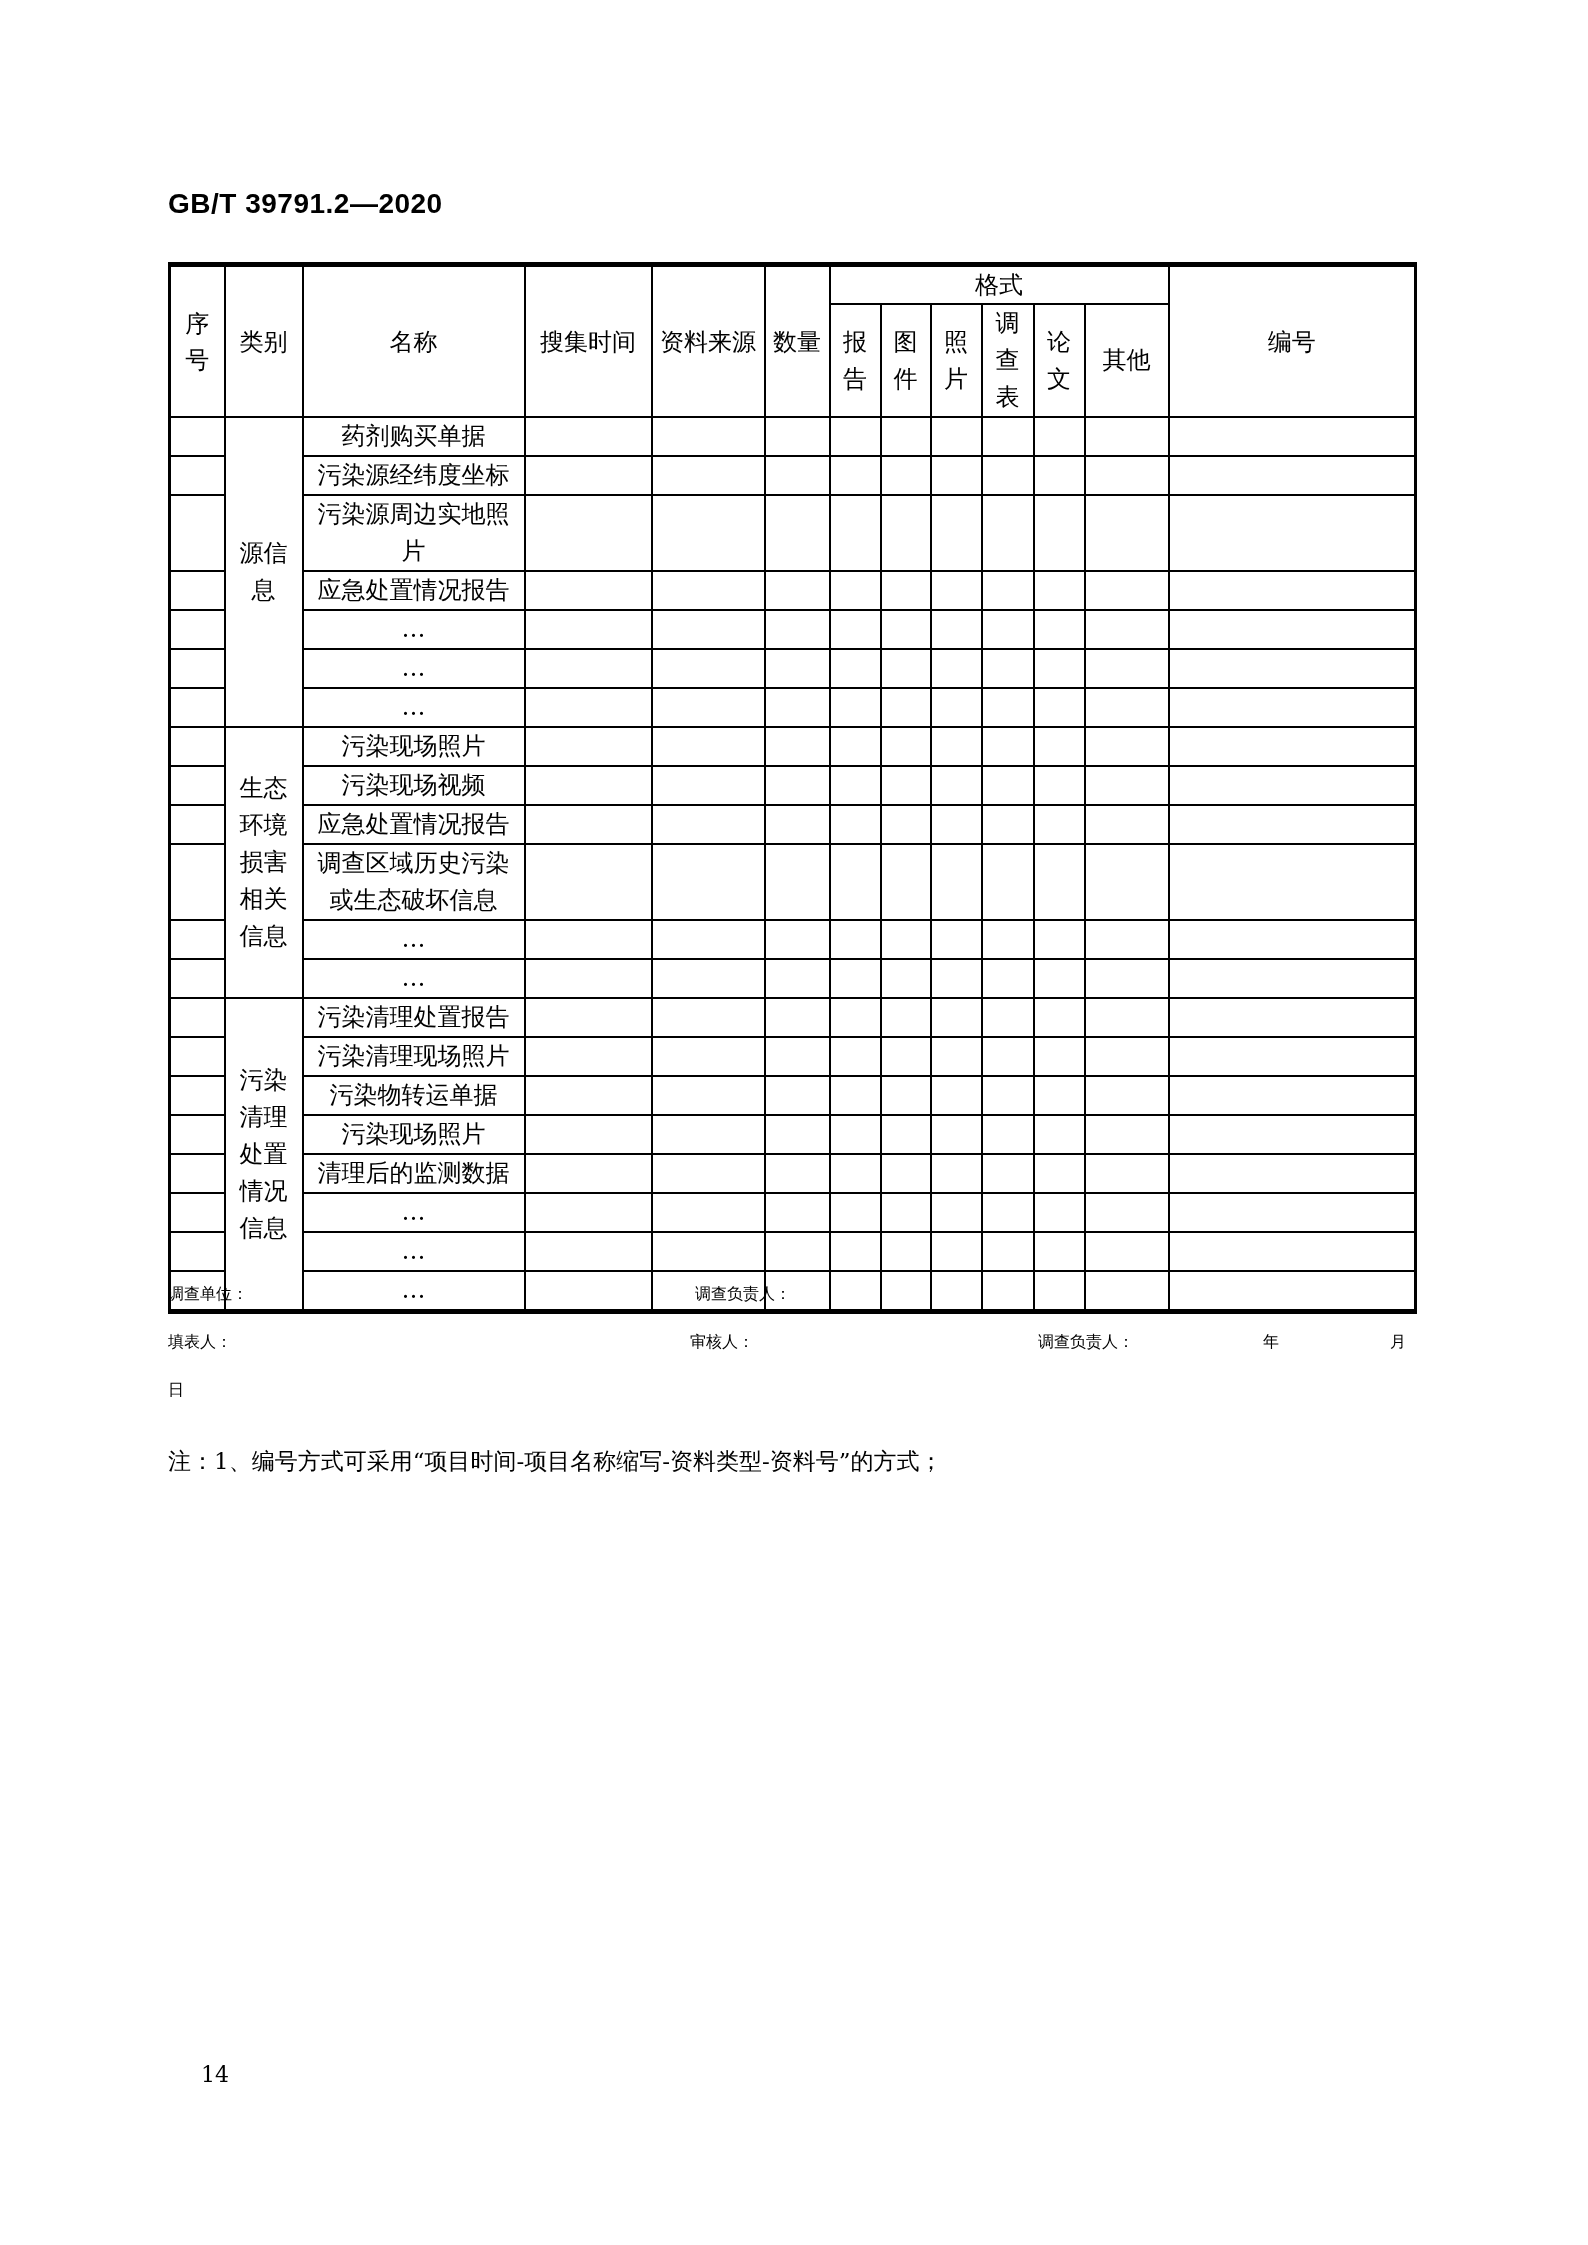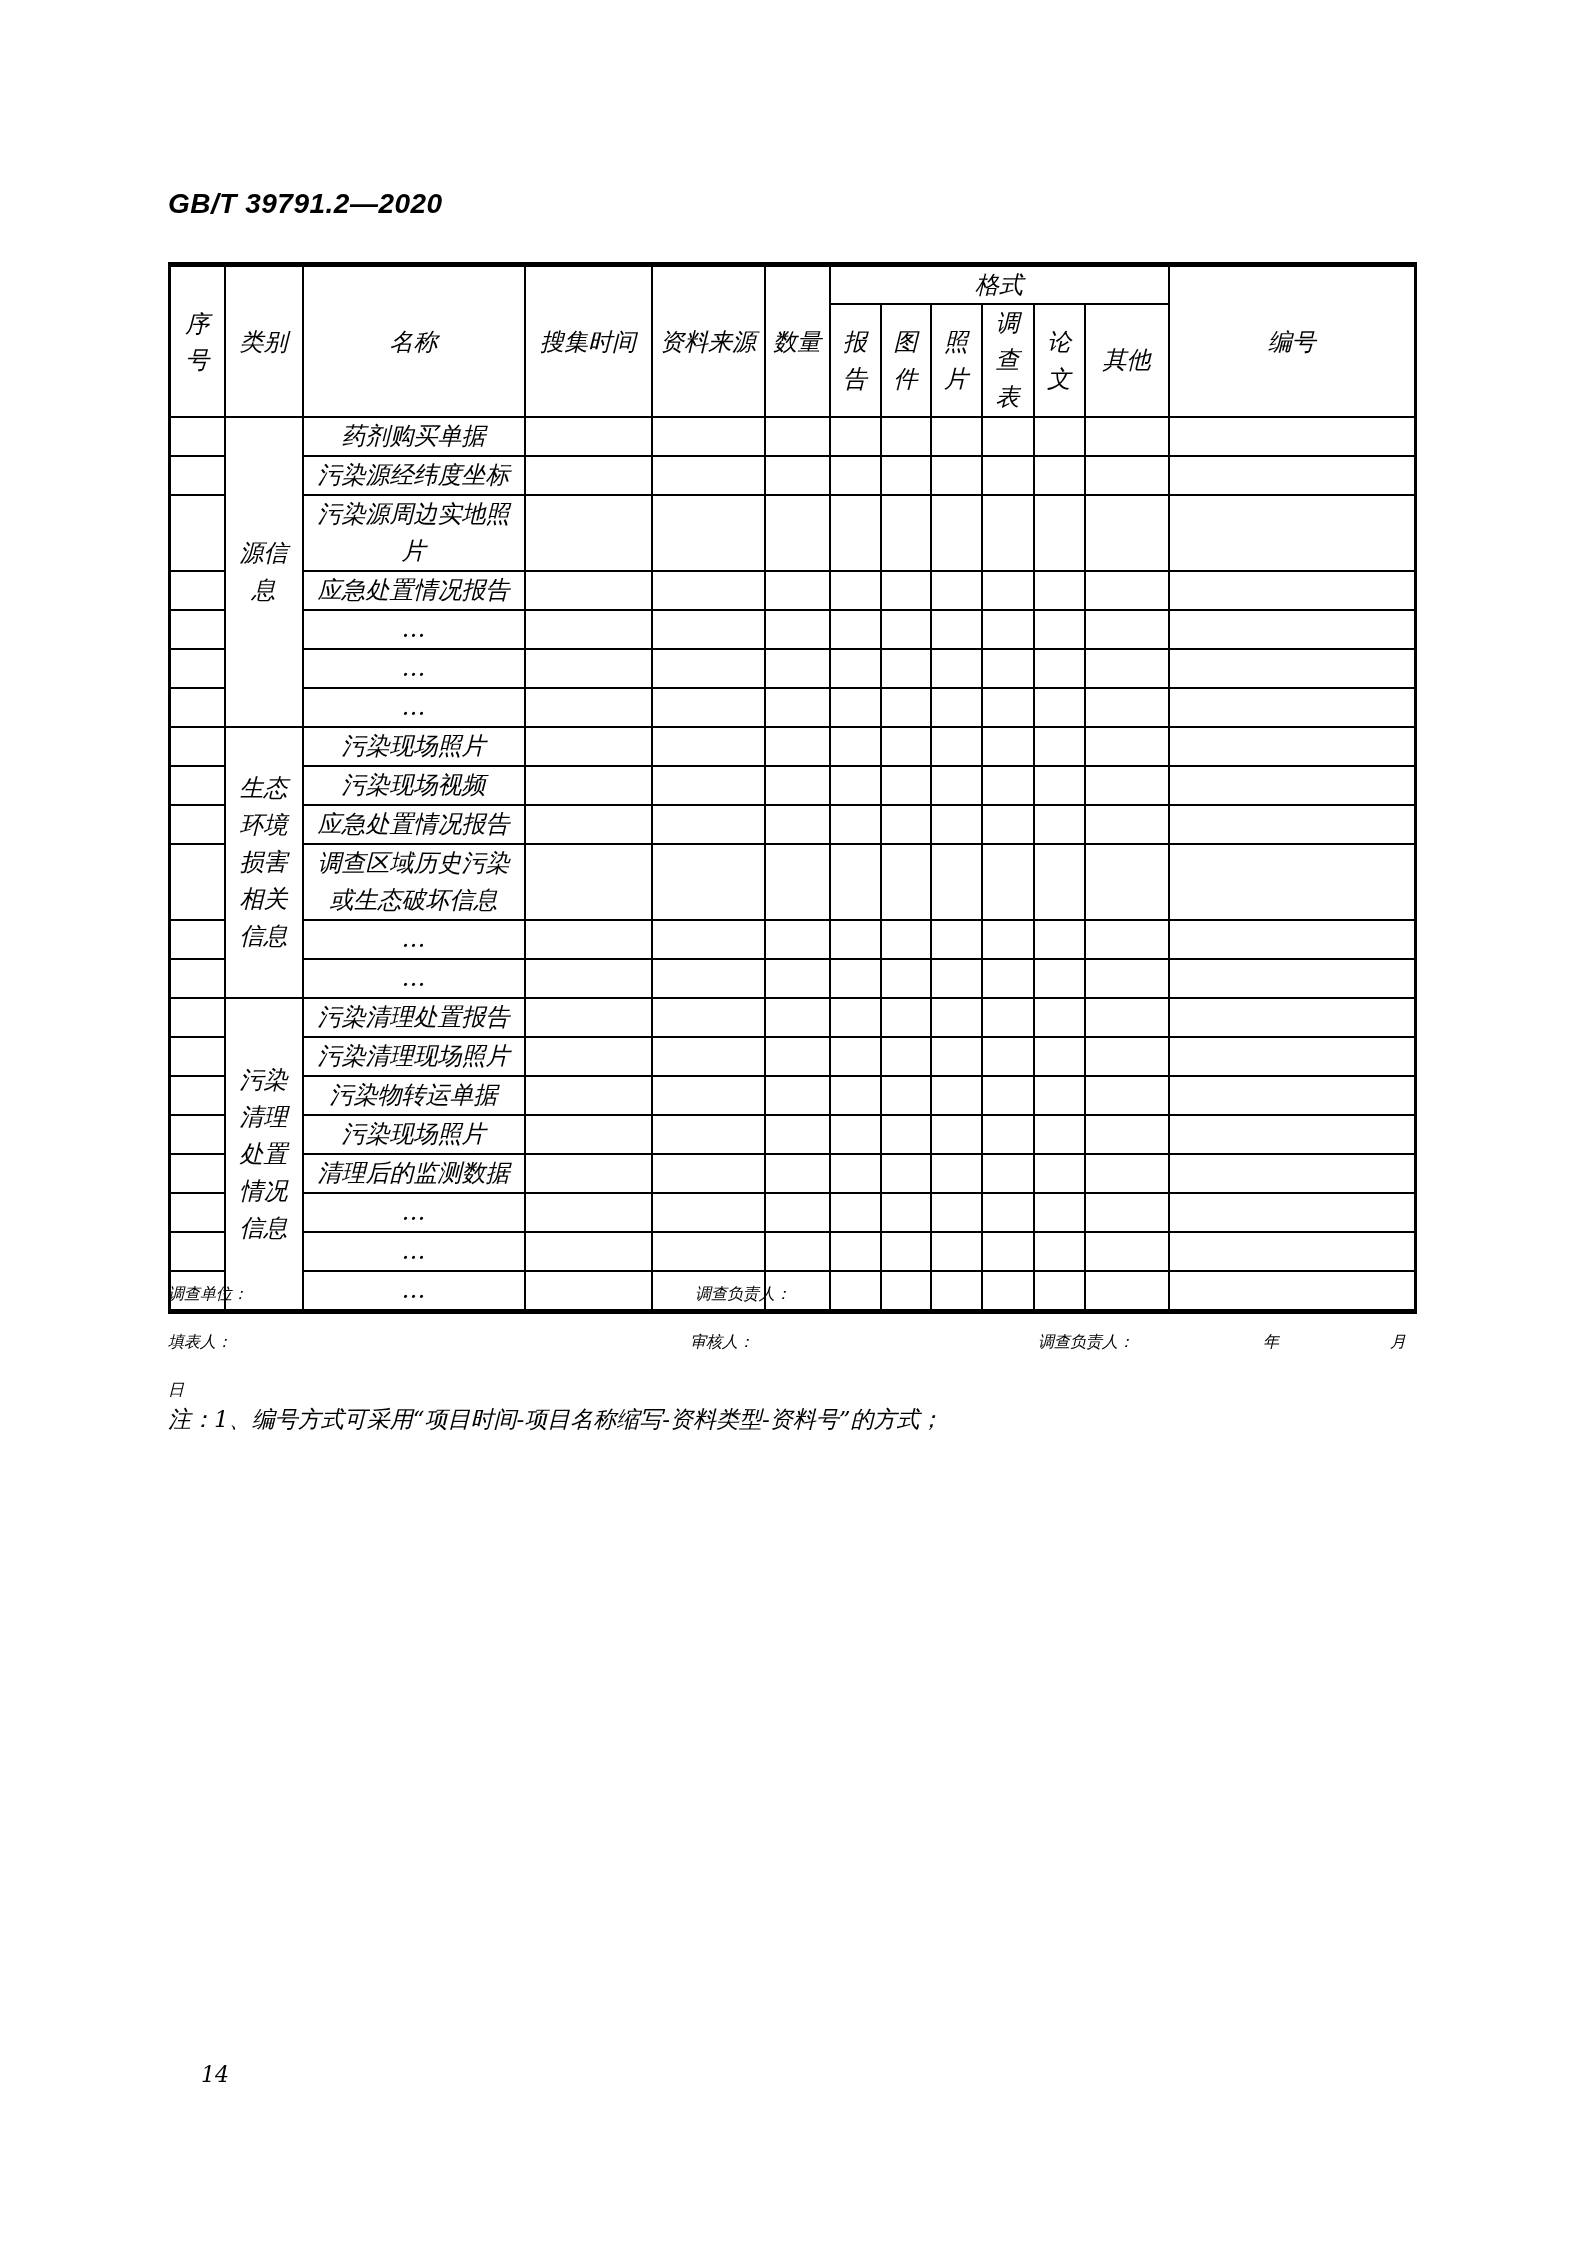--- a/index.html
+++ b/index.html
@@ -3,21 +3,20 @@
 <meta charset="utf-8">
 <style>
   html, body { margin: 0; padding: 0; background: #ffffff; }
   .page {
     position: relative;
     width: 1288px;
     height: 2245px;
     background: #ffffff;
     color: #000;
     font-family: "DejaVu Serif", "Liberation Serif", serif;
-    font-style: italic;
   }
   .doc-code {
     position: absolute;
     left: 168px;
     top: 188px;
     font-family: "Liberation Sans", sans-serif;
     font-size: 28px;
     font-weight: 600;
     letter-spacing: 0.5px;
     white-space: nowrap;
@@ -420,17 +419,17 @@
   <div class="fline" style="left:695px; top:1278px">调查负责人：</div>
 
   <div class="fline" style="left:168px; top:1326px">填表人：</div>
   <div class="fline" style="left:690px; top:1326px">审核人：</div>
   <div class="fline" style="left:1038px; top:1326px">调查负责人：</div>
   <div class="fline" style="left:1263px; top:1326px">年</div>
   <div class="fline" style="left:1390px; top:1326px">月</div>
 
   <div class="fline" style="left:168px; top:1374px">日</div>
 
-  <div class="note" style="left:168px; top:1404px"><span>注：</span><span>1、编号方式可采用“项目时间-项目名称缩写-资料类型-资料号”的方式；</span></div>
+  <div class="note" style="left:168px; top:1446px"><span>注：</span><span>1、编号方式可采用“项目时间-项目名称缩写-资料类型-资料号”的方式；</span></div>
 
   <div class="pageno">14</div>
 
 </div>
 
 </body></html>

